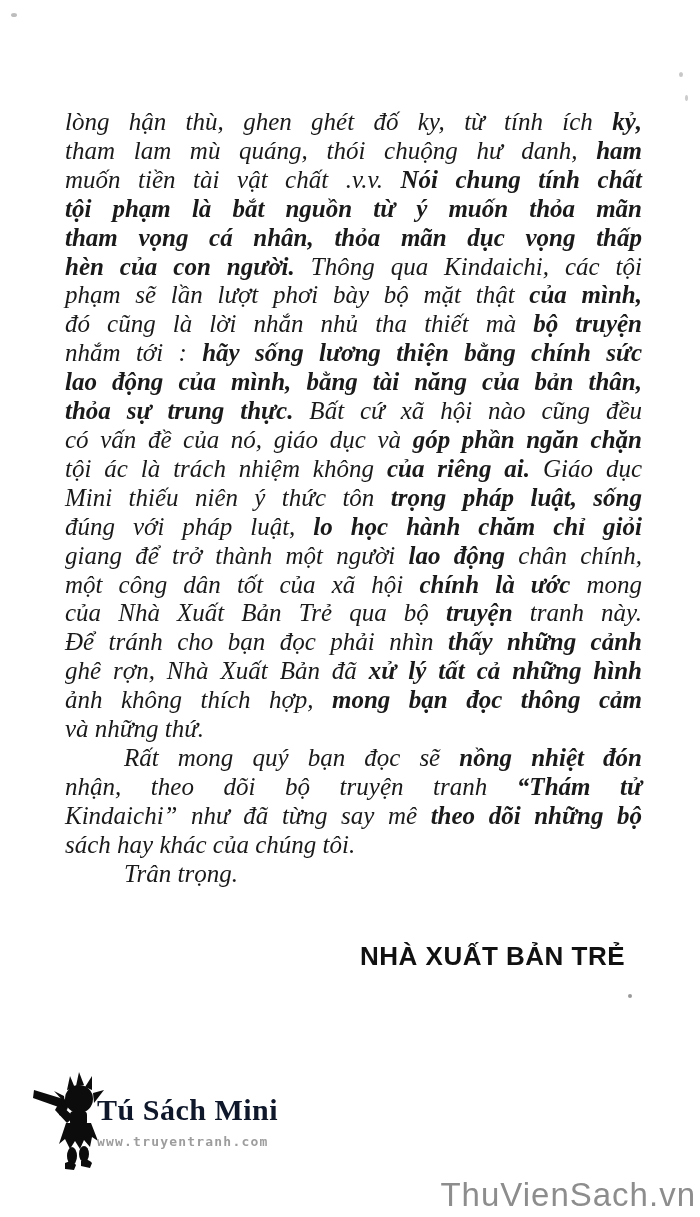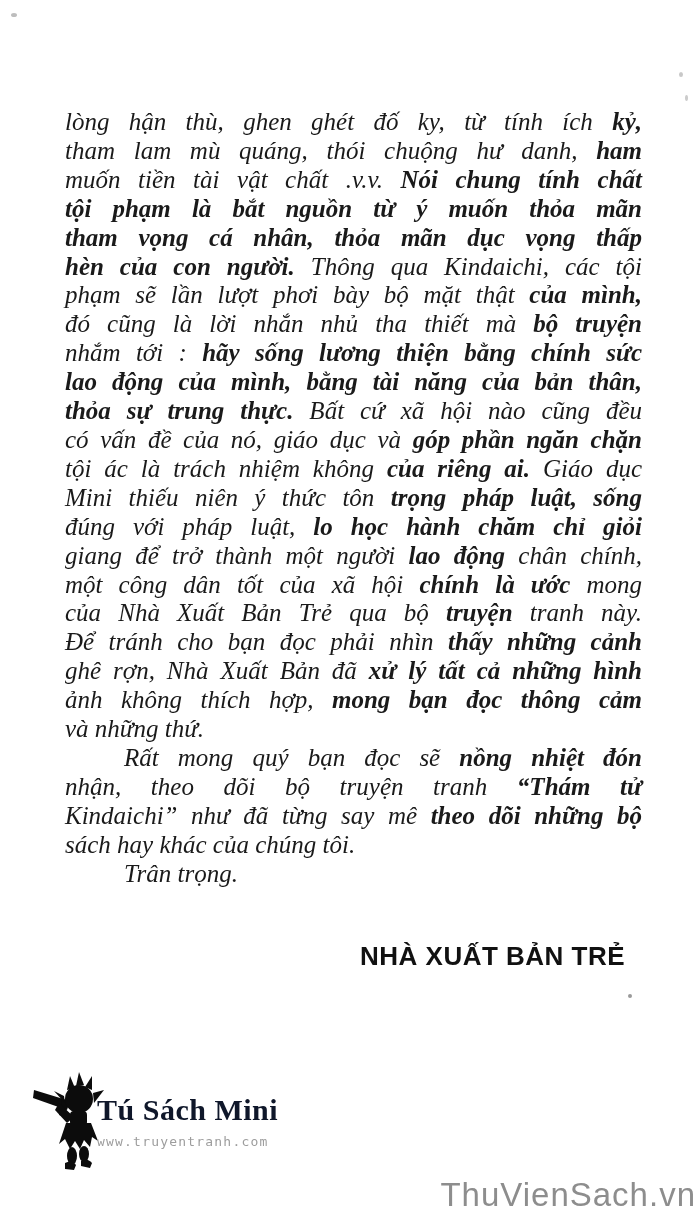--- a/index.html
+++ b/index.html
@@ -53,21 +53,21 @@
     font-family:"Liberation Serif",serif;
     font-weight:bold;
     font-size:30px;
     letter-spacing:0.5px;
     color:#0f172a;
   }
   .logo-url{
     position:absolute;
     left:97px;top:1134px;
     font-family:"DejaVu Sans Mono",monospace;
-    font-weight:normal;
+    font-weight:bold;
     font-size:13px;
     letter-spacing:1.2px;
     color:var(--gray-url,#9d9d9d);
   }
   
   .watermark{
     position:absolute;
     right:4px;top:1176px;
     font-family:"Liberation Sans",sans-serif;
     font-weight:normal;

